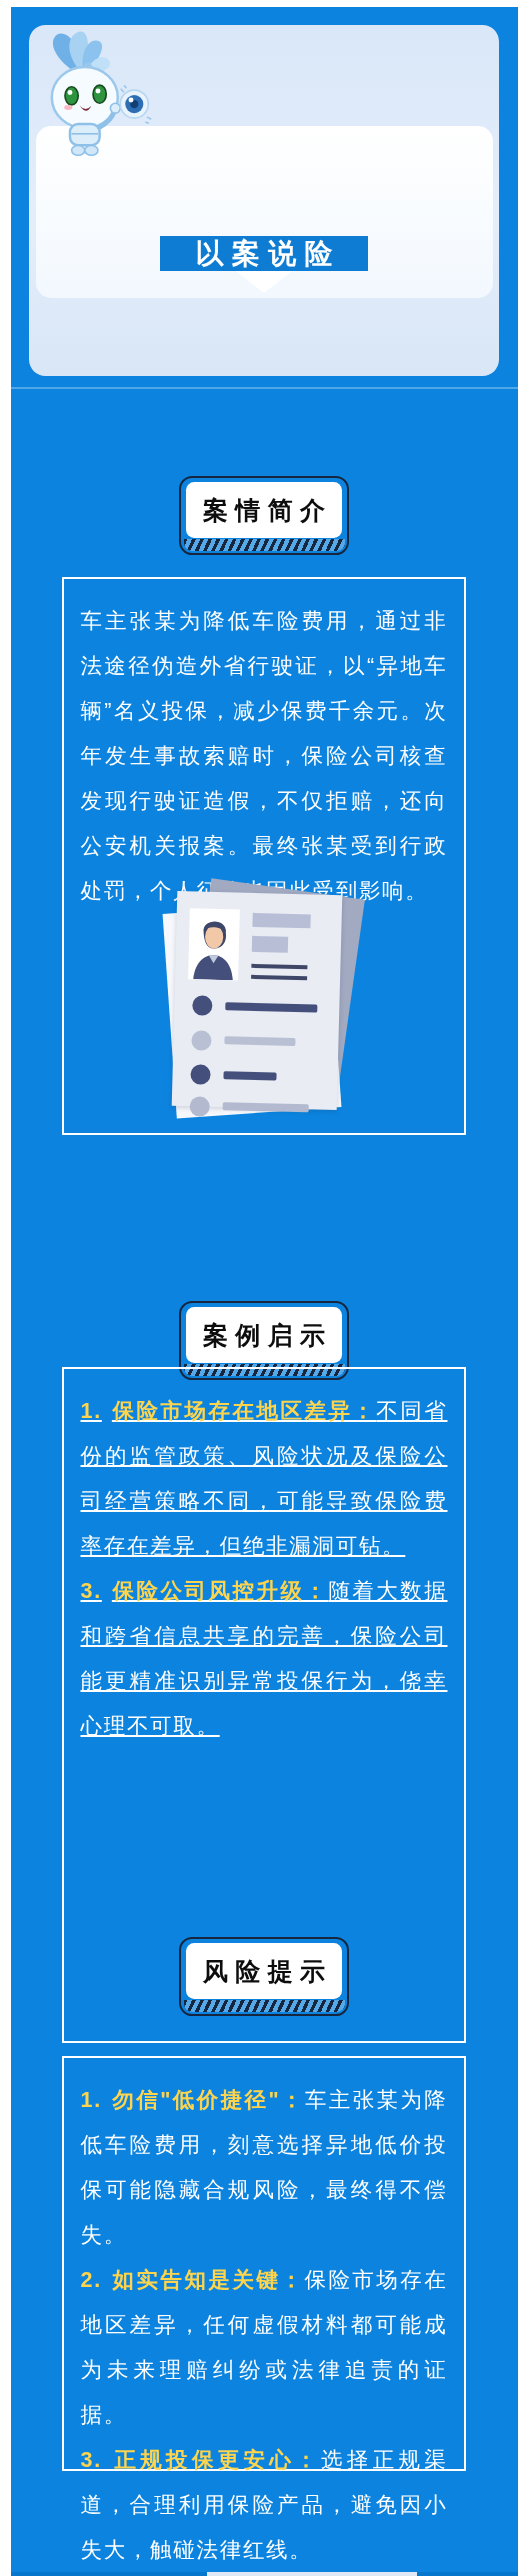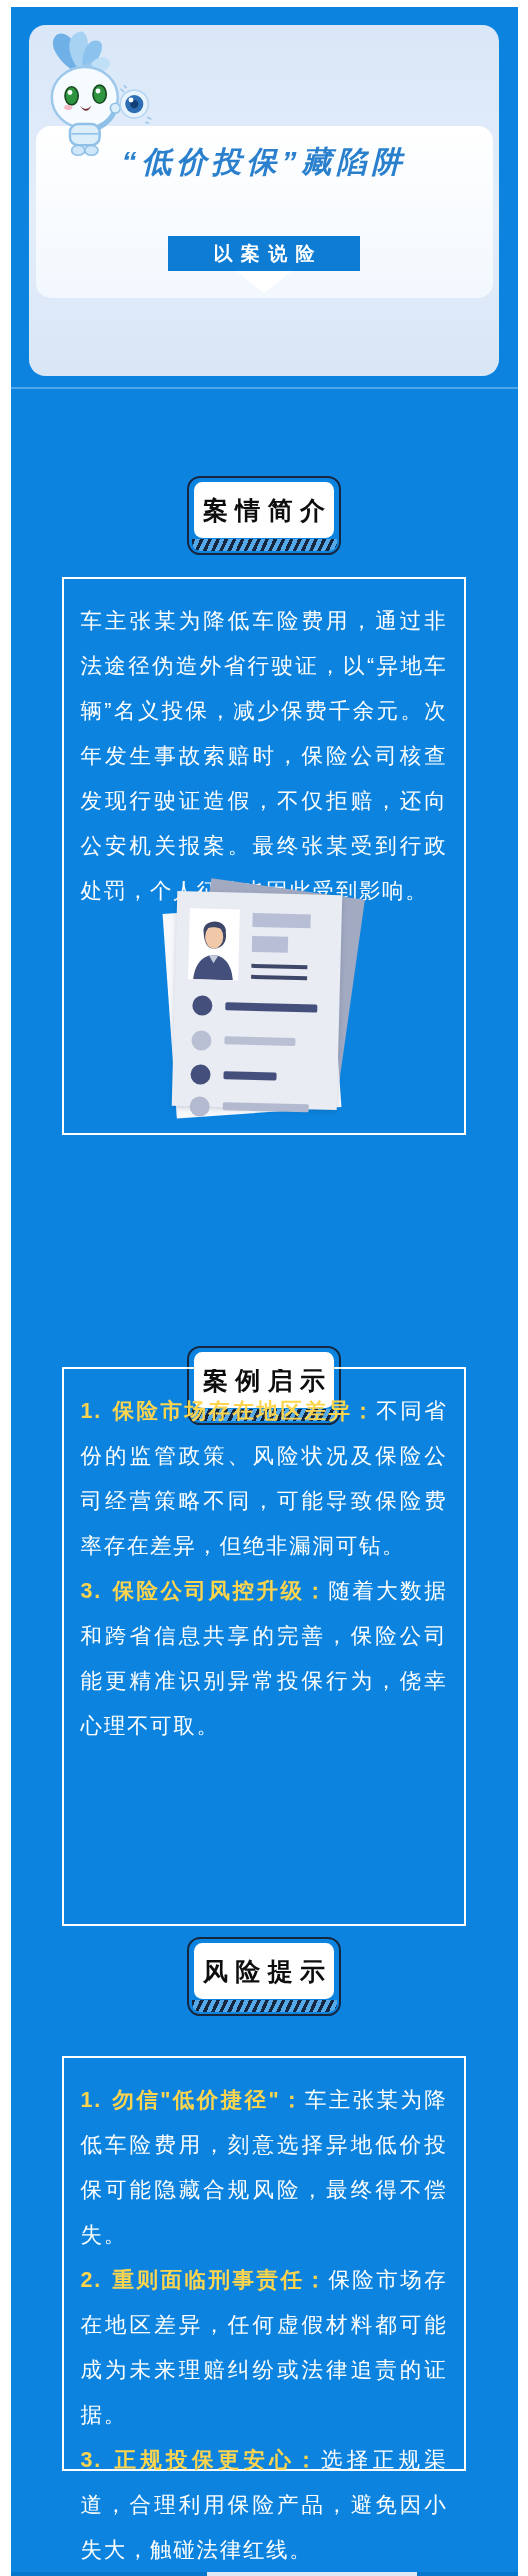--- a/index.html
+++ b/index.html
@@ -10,40 +10,40 @@
 
   
   .header-card{position:absolute;left:29px;top:25px;width:470px;height:351px;border-radius:16.5px;
     background:linear-gradient(180deg,#d9e7f8 0%,#e4eefb 55%,#d8e6f6 100%);}
   .header-panel{position:absolute;left:6.6px;top:101px;width:457px;height:172px;border-radius:15px;
     background:linear-gradient(180deg,#ffffff 0%,#f2f8fe 100%);}
   .title{position:absolute;left:0;width:100%;text-align:center;color:#2a80cc;font-weight:bold;
     font-style:italic;font-size:30px;letter-spacing:5px;white-space:nowrap;}
   .title-1{top:117px;}
   .title-2{top:172px;}
-  .badge{position:absolute;left:50%;transform:translateX(-50%);top:211px;width:192px;height:35px;
-    background:#0f7cd3;color:#ffffff;font-weight:bold;font-size:19px;letter-spacing:8.3px;
+  .badge{position:absolute;left:50%;transform:translateX(-50%);top:211px;width:208px;height:35px;
+    background:#0f7cd3;color:#ffffff;font-weight:bold;font-size:28px;letter-spacing:8.3px;
     display:flex;align-items:center;justify-content:center;padding-left:8.3px;box-sizing:border-box;}
   .pointer-tri{position:absolute;left:50%;transform:translateX(-50%);top:246px;width:0;height:0;
     border-left:28px solid transparent;border-right:28px solid transparent;border-top:22px solid #ffffff;}
   .mascot{position:absolute;left:3.3px;top:3.3px;}
 
   
-  .label-box{position:absolute;left:50%;transform:translateX(-50%);width:154px;height:79px;
+  .label-box{position:absolute;left:50%;transform:translateX(-50%);width:170px;height:79px;
     border:2.5px solid #16263f;border-radius:13.2px;box-sizing:border-box;}
   .label-hatch{position:absolute;left:2.5px;right:2.5px;bottom:2.5px;height:11.6px;border-radius:0 0 8.3px 8.3px;
     background:repeating-linear-gradient(115deg,#16263f 0 3.3px,rgba(255,255,255,.30) 3.3px 7.4px);}
   .label-inner{position:absolute;left:5px;right:5px;top:4.1px;height:56px;background:#ffffff;border-radius:8.3px;
     display:flex;align-items:center;justify-content:center;font-size:25px;font-weight:bold;color:#0d0d0d;
     letter-spacing:7.4px;padding-left:7.4px;box-sizing:border-box;white-space:nowrap;}
 
   
   .content-box{position:absolute;left:62px;width:404px;border:2.5px solid #ffffff;box-sizing:border-box;color:#ffffff;}
   .box-1{top:577px;height:558px;}
-  .box-2{top:1367px;height:559px;}
+  .box-2{top:1367px;height:676px;text-decoration:underline;}
   .box-3{top:2056px;height:415px;}
   .box-text{padding:20px 16.5px 0 16.5px;font-size:21.5px;line-height:45px;text-align:justify;letter-spacing:1.7px;}
   .box-text p{margin:0;}
   .hl{color:#fdd44e;font-weight:bold;}
   .num{margin-right:10px;}
 
   
   .illus{position:absolute;left:50%;top:307px;transform:translateX(-50%);width:215px;height:241px;}
   .sheet-back{position:absolute;left:40px;top:1.7px;width:155px;height:203px;background:#a2aac2;transform:rotate(8deg);}
   .sheet-white{position:absolute;left:13.2px;top:21.5px;width:165px;height:205px;background:#f7f8fc;transform:rotate(-4deg);}
@@ -64,21 +64,20 @@
 </style>
 </head>
 <body>
 
 <div class="page">
   <div class="blue-bg"></div>
   <div class="seam"></div>
 
   <div class="header-card">
     <div class="header-panel"></div>
-    <div class="title title-1">“低价投保”藏陷阱</div>
     <div class="badge">以案说险</div>
     <div class="pointer-tri"></div>
     <div class="mascot">
       <svg width="132" height="139" viewBox="0 0 160 168">
 
         <path d="M55 55 C30 40 18 18 30 8 C40 2 52 14 56 30 Z" fill="#6fb0e6"></path>
         <path d="M58 52 C40 30 42 8 58 4 C68 2 70 22 66 38 Z" fill="#a8d2f2"></path>
         <path d="M62 50 C58 28 70 10 82 16 C90 21 80 40 70 50 Z" fill="#8cc2ee"></path>
         <path d="M66 52 C72 36 88 30 94 40 C98 48 84 54 72 56 Z" fill="#bfe0f6"></path>
 
@@ -140,41 +139,41 @@
         <div class="row-dot lite" style="left:18px;top:139px;"></div>
         <div class="row-bar lite" style="left:51px;top:144px;width:71px;"></div>
         <div class="row-dot dark" style="left:18px;top:173px;"></div>
         <div class="row-bar dark" style="left:51px;top:179px;width:53px;"></div>
         <div class="row-dot lite2" style="left:18px;top:205px;"></div>
         <div class="row-bar lite2" style="left:51px;top:210px;width:86px;"></div>
       </div>
     </div>
   </div>
 
-  <div class="label-box" style="top:1346px;font-family:Liberation Serif, serif;">
+  <div class="label-box" style="top:1301px;font-family:Liberation Serif, serif;">
     <div class="label-hatch"></div>
     <div class="label-inner">案例启示</div>
   </div>
 
   <div class="content-box box-2">
     <div class="box-text">
       <p class="item"><span class="hl num">1.</span><span class="hl">保险市场存在地区差异：</span><span>不同省份的监管政策、风险状况及保险公司经营策略不同，可能导致保险费率存在差异，但绝非漏洞可钻。</span></p>
       <p class="item"><span class="hl num">3.</span><span class="hl">保险公司风控升级：</span><span>随着大数据和跨省信息共享的完善，保险公司能更精准识别异常投保行为，侥幸心理不可取。</span></p>
     </div>
   </div>
 
   <div class="label-box" style="top:1937px;">
     <div class="label-hatch"></div>
     <div class="label-inner">风险提示</div>
   </div>
 
   <div class="content-box box-3">
     <div class="box-text">
       <p class="item"><span class="hl num">1.</span><span class="hl">勿信"低价捷径"：</span><span>车主张某为降低车险费用，刻意选择异地低价投保可能隐藏合规风险，最终得不偿失。</span></p>
-      <p class="item"><span class="hl num">2.</span><span class="hl">重则面临刑事责任：</span><span>保险市场存在地区差异，任何虚假材料都可能成为未来理赔纠纷或法律追责的证据。</span></p>
+      <p class="item"><span class="hl num">2.</span><span class="hl">如实告知是关键：</span><span>保险市场存在地区差异，任何虚假材料都可能成为未来理赔纠纷或法律追责的证据。</span></p>
       <p class="item"><span class="hl num">3.</span><span class="hl">正规投保更安心：</span><span>选择正规渠道，合理利用保险产品，避免因小失大，触碰法律红线。</span></p>
     </div>
   </div>
 
   <div class="bottom-strip">
     <div class="bottom-strip-light"></div>
   </div>
 </div>
 
 

